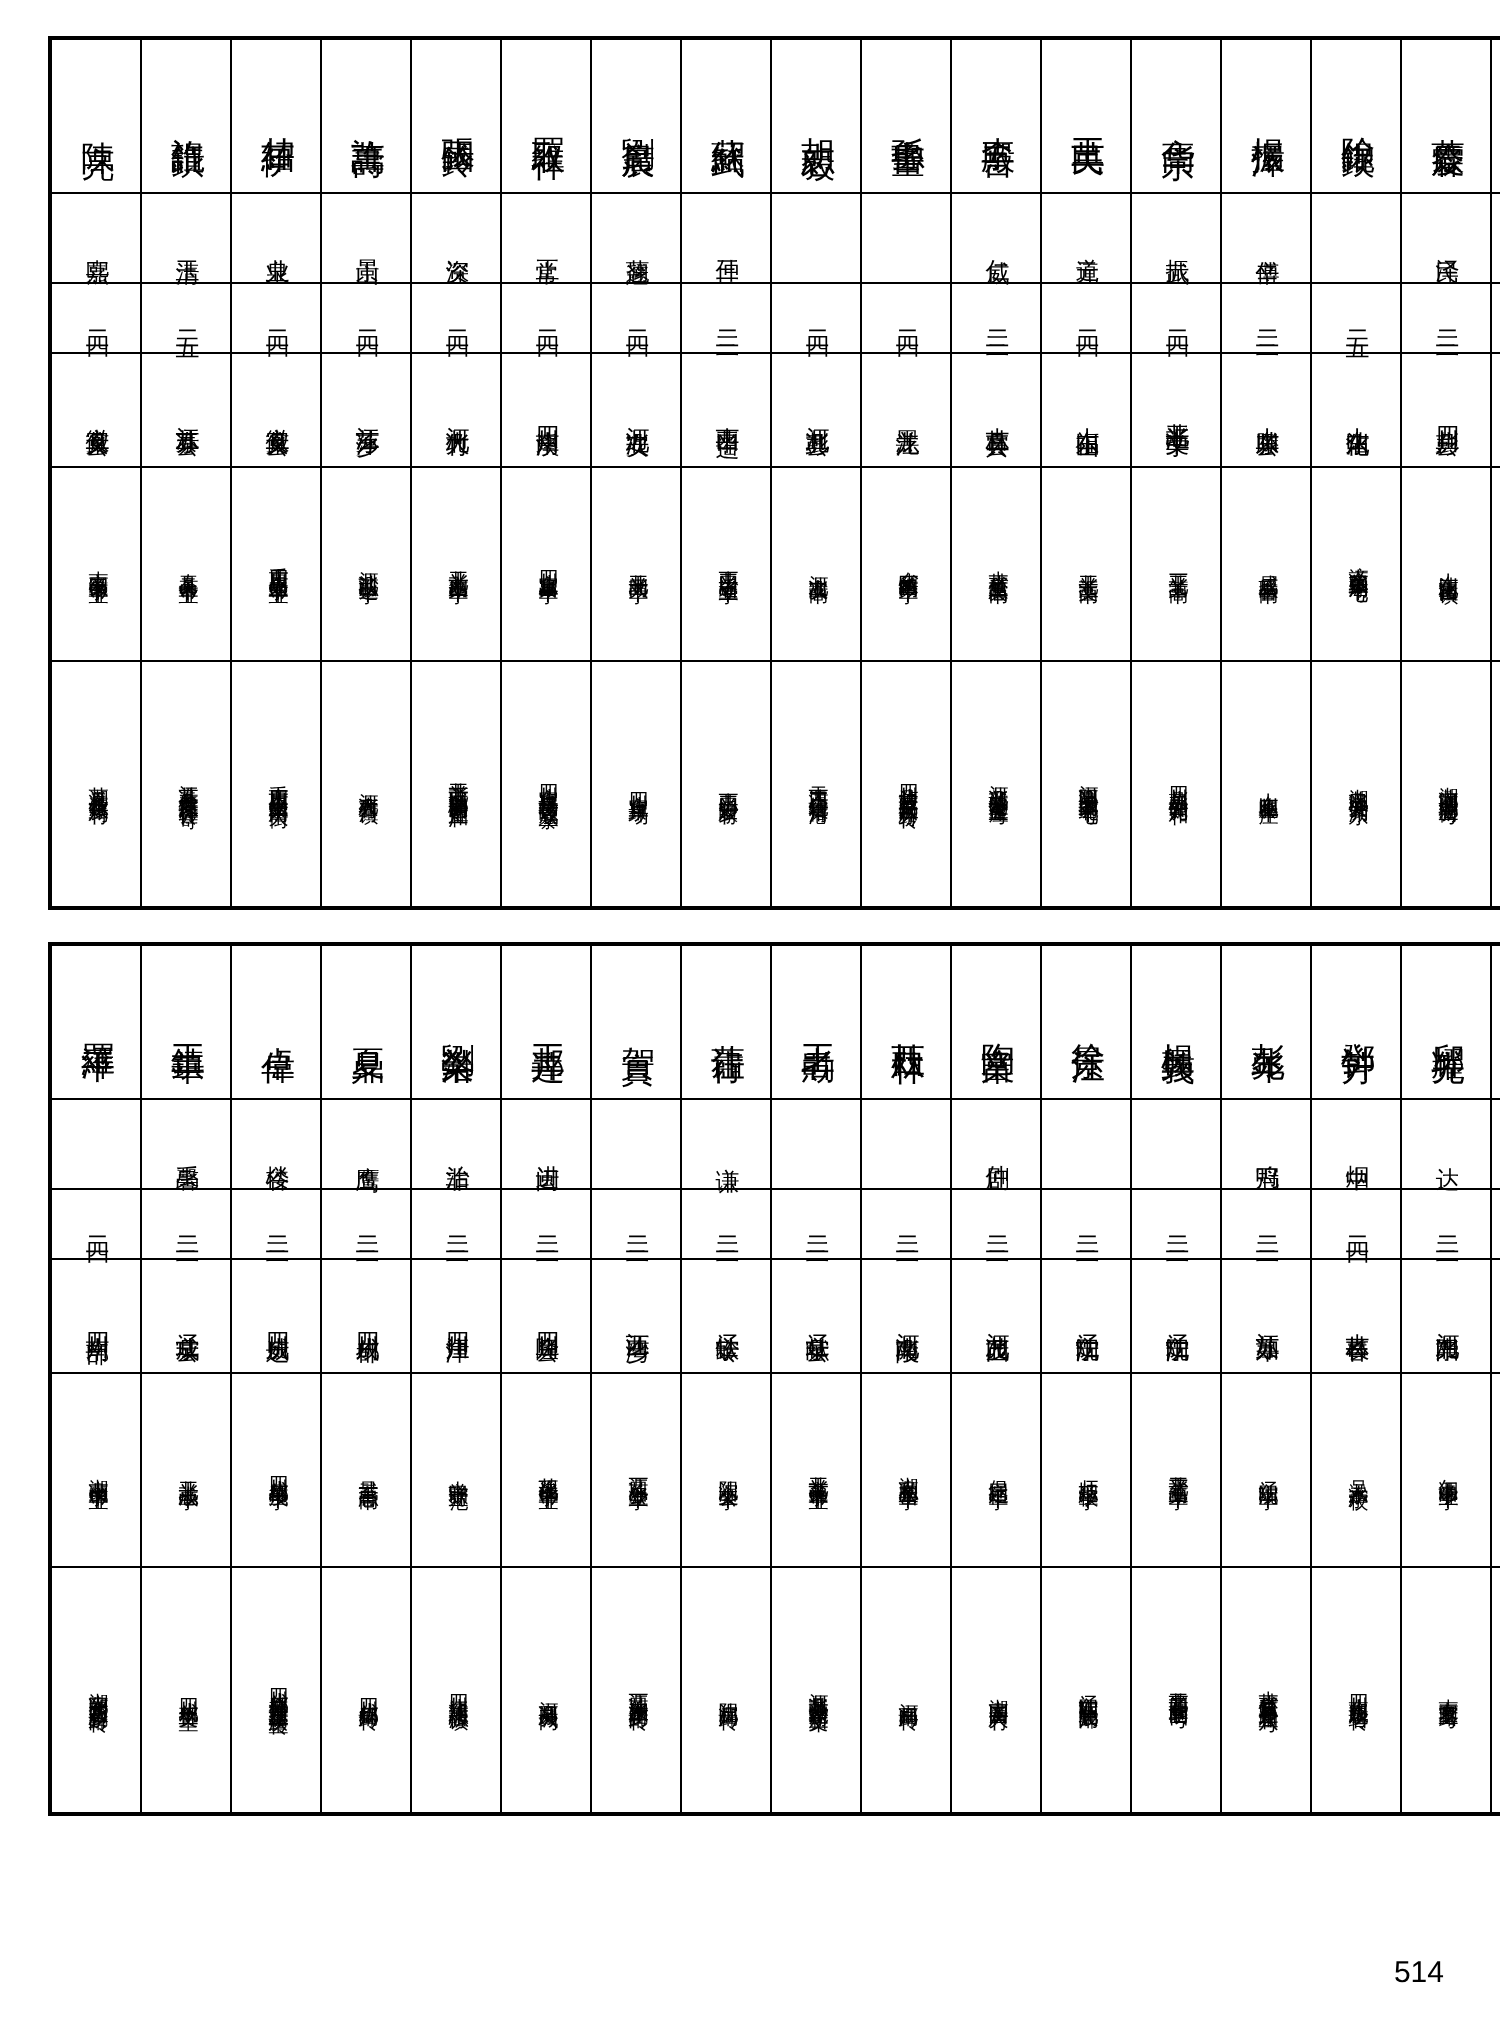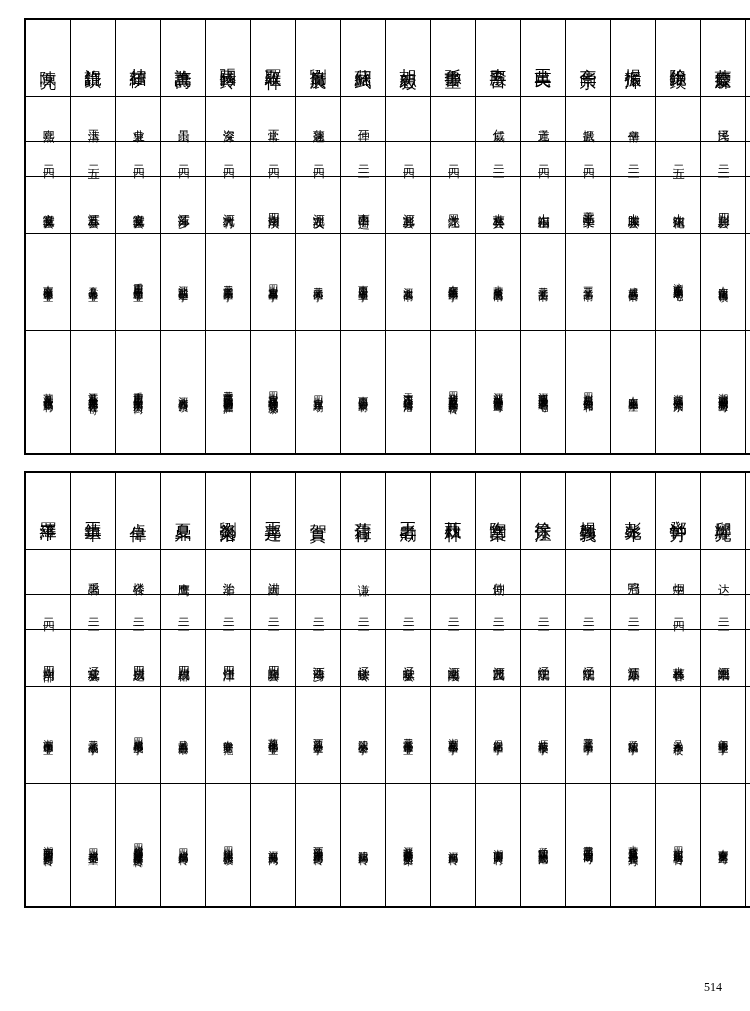--- a/index.html
+++ b/index.html
@@ -74,22 +74,22 @@
   td.cell {
     width: 42px;
   }
   .gap {
     height: 16px;
   }
   .pageno {
     position: absolute;
     right: 28px;
     bottom: 16px;
-    font-size: 12px;
-    font-family: Liberation Serif, serif;
+    font-size: 15px;
+    font-family: Liberation Sans, sans-serif;
   }
 </style>
 </head>
 <body>
 
 <div class="page">
 
   <div class="tbl-wrap">
     <table class="reg">
       <tbody>

